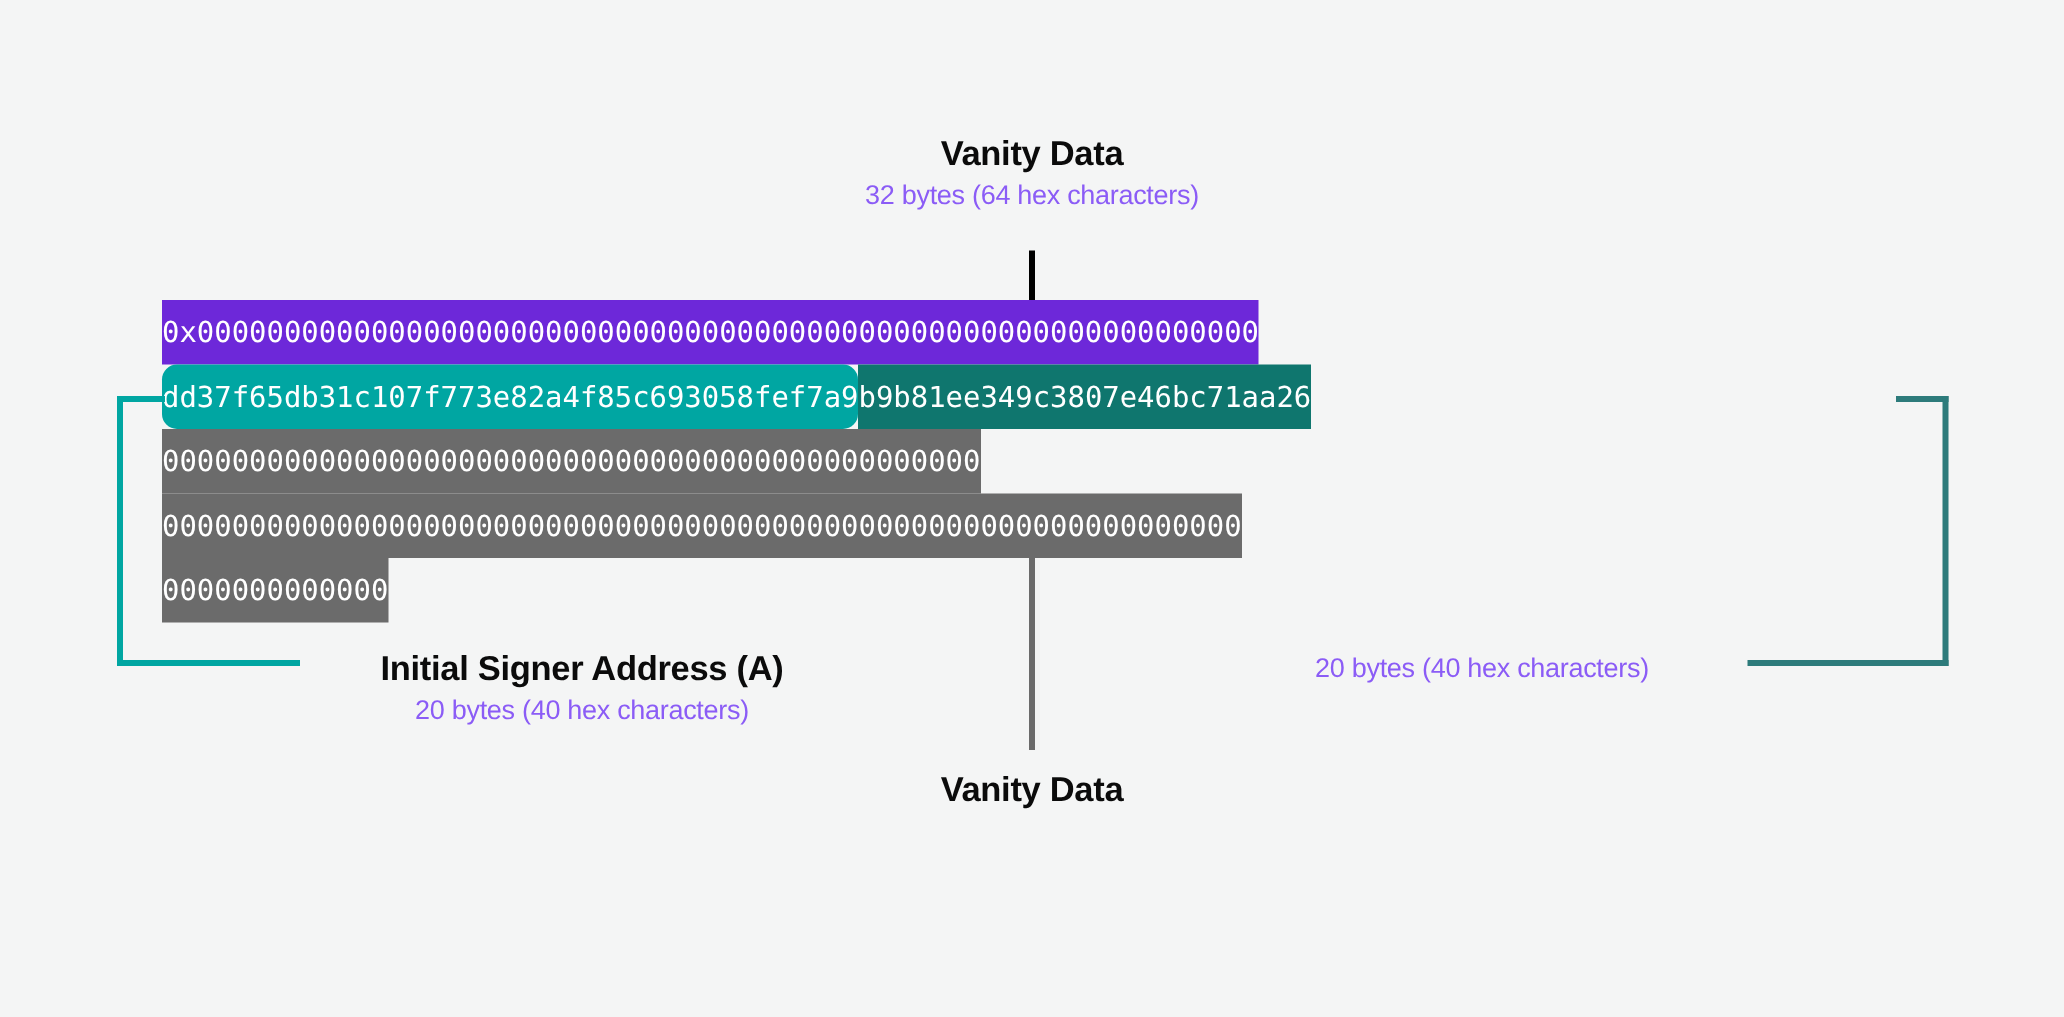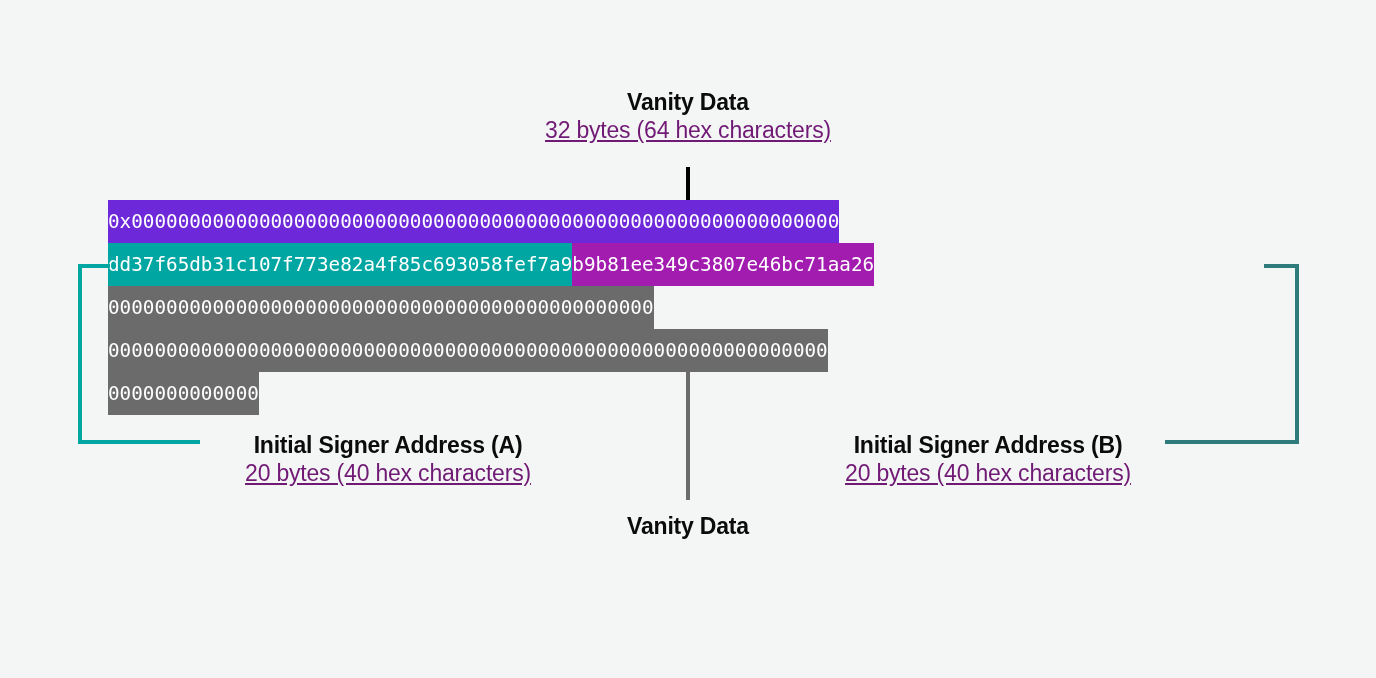--- a/index.html
+++ b/index.html
@@ -30,26 +30,25 @@
     font-weight: bold;
     font-size: 23px;
     color: #0b0b0b;
     letter-spacing: -0.2px;
     white-space: nowrap;
     line-height: 28px;
   }
   .label-sub {
     font-family: "Liberation Sans", sans-serif;
     font-weight: normal;
-    font-size: 23px;
-    color: #701a75;
+    font-size: 18px;
+    color: #8b5cf6;
     letter-spacing: -0.2px;
     white-space: nowrap;
     line-height: 28px;
-    text-decoration: underline;
   }
   .center-group { text-align: center; }
 
   
   #hexblock {
     position: absolute;
     left: 108px;
     top: 200px;
     width: 1158px;
   }
@@ -63,22 +62,22 @@
     font-family: "DejaVu Sans Mono", monospace;
     font-size: 19.3px;
     line-height: 43px;
     height: 43px;
     color: #ffffff;
     letter-spacing: 0px;
     white-space: pre;
     display: block;
   }
   .bg-black  { background: #6d28d9; }
-  .bg-teal   { background: #00a6a2; }
-  .bg-dteal  { background: #a21caf; }
+  .bg-teal   { background: #00a6a2; border-radius: 10px; }
+  .bg-dteal  { background: #0f766e; }
   .bg-gray   { background: #6b6b6b; }
 
   
   .vline-top {
     position: absolute;
     left: 686px;
     top: 167px;
     width: 4px;
     height: 34px;
     background: #000000;
@@ -180,21 +179,20 @@
   <div class="br-b-top"></div>
   <div class="br-b-vert"></div>
   <div class="br-b-bottom"></div>
 
   <div class="abs center-group" id="lbl-signer-a">
     <div class="label-title">Initial Signer Address (A)</div>
     <div class="label-sub">20 bytes (40 hex characters)</div>
   </div>
 
   <div class="abs center-group" id="lbl-signer-b">
-    <div class="label-title">Initial Signer Address (B)</div>
     <div class="label-sub">20 bytes (40 hex characters)</div>
   </div>
 
   <div class="abs center-group" id="lbl-vanity-bottom">
     <div class="label-title">Vanity Data</div>
   </div>
 
 </div>
 
 </body></html>

